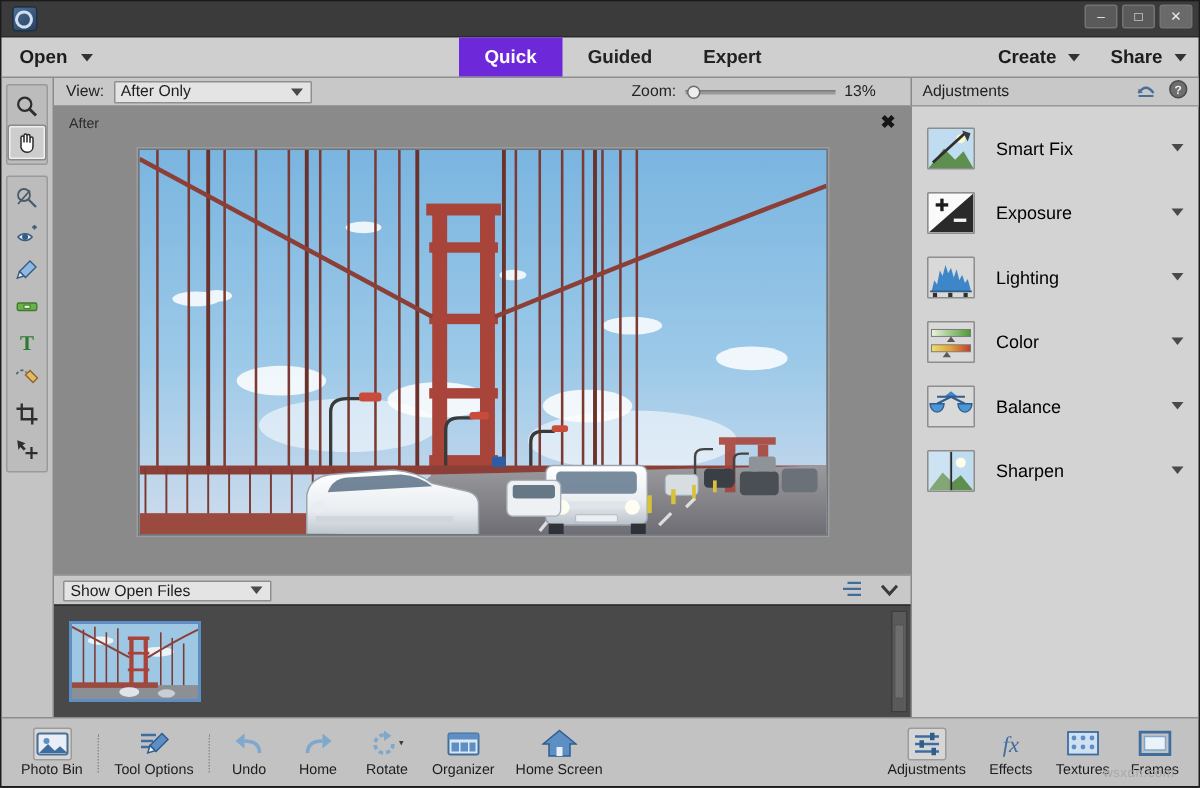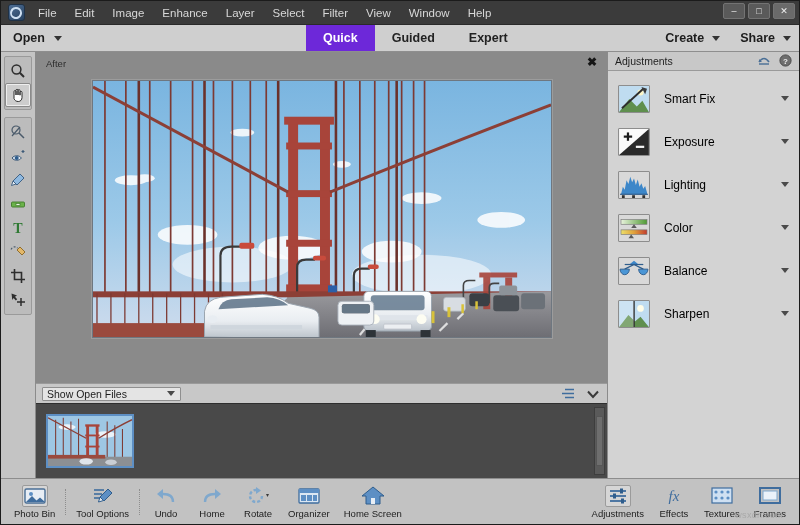--- a/index.html
+++ b/index.html
@@ -227,32 +227,20 @@
 </style>
 </head>
 <body>
 
 <div id="app">
 
   <div class="menubar">
     <div class="app-logo">
         <div class="badge"></div>
       </div>
-    <div id="menu-items" style="display:flex;">
-        <div class="menu-item">File</div>
-        <div class="menu-item">Edit</div>
-        <div class="menu-item">Image</div>
-        <div class="menu-item">Enhance</div>
-        <div class="menu-item">Layer</div>
-        <div class="menu-item">Select</div>
-        <div class="menu-item">Filter</div>
-        <div class="menu-item">View</div>
-        <div class="menu-item">Window</div>
-        <div class="menu-item">Help</div>
-      </div>
     <div class="winbtns">
       <div class="winbtn">–</div>
       <div class="winbtn">□</div>
       <div class="winbtn close">✕</div>
     </div>
   </div>
 
   <div class="modebar">
     <div class="open-btn">
       <span>Open</span>
@@ -339,20 +327,35 @@
           <svg width="16" height="16" viewBox="0 0 16 16">
               <path d="M1.5 1.5l5.5 2-2 1.3 2.2 2.4-1.4 1.2-2.2-2.4L2.3 8z" fill="#2e2e2e"></path>
               <path d="M11 6v8M7 10h8" stroke="#2e2e2e" stroke-width="1.5"></path>
             </svg>
         </div>
       </div>
     </div>
 
     <div class="center">
 
+      <div class="viewbar">
+        <span>View:</span>
+        <div class="select">
+          <span>After Only</span>
+          <span class="caret"></span>
+        </div>
+        <div class="zoomwrap">
+          <span>Zoom:</span>
+          <div class="slider">
+            <div class="track"></div>
+            <div class="knob"></div>
+          </div>
+          <span style="font-size:10.5px;color:#232323;">13%</span>
+        </div>
+      </div>
 
       <div class="canvasarea">
         <span class="afterlabel">After</span>
         <span class="closex">✖</span>
 
         <div class="photoframe">
           <div class="photo">
             <svg width="100%" height="100%" viewBox="0 0 460 258" preserveAspectRatio="none">
               <defs>
                 <linearGradient id="sky" x1="0" y1="0" x2="0" y2="1">

